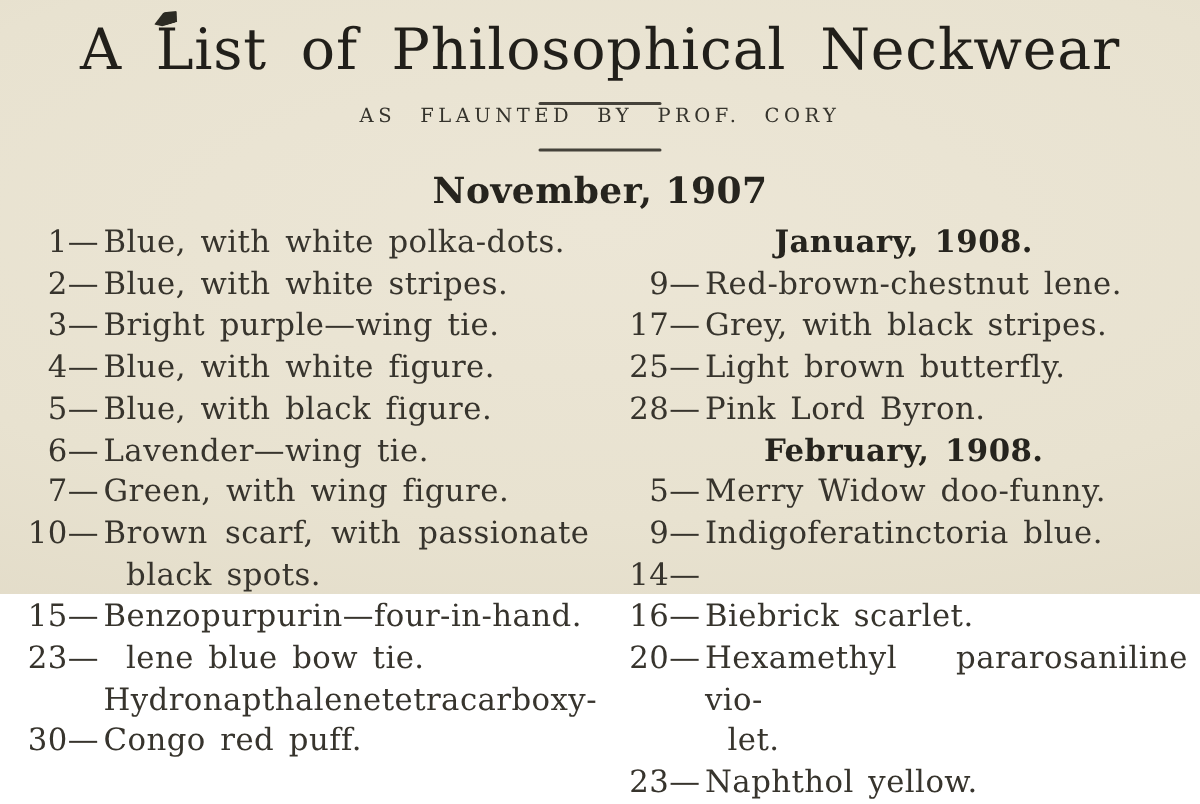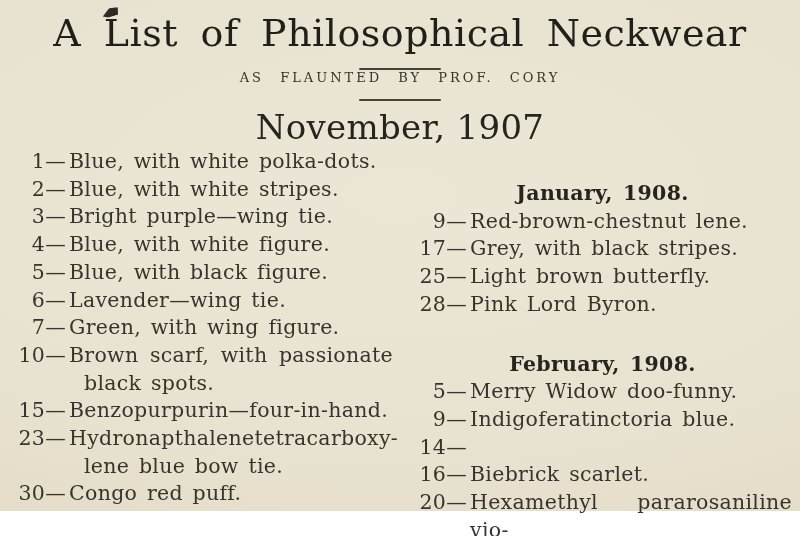--- a/index.html
+++ b/index.html
@@ -1,21 +1,21 @@
 <!DOCTYPE html>
 <html><head>
 <meta charset="utf-8">
 <style>
   html, body { margin: 0; padding: 0; }
   body { width: 800px; height: 536px; overflow: hidden; }
 
   .page {
     position: relative;
     width: 800px;
-    height: 511px;
+    height: 396px;
     box-sizing: border-box;
     background:
       radial-gradient(ellipse 120% 90% at 50% 38%, #ece6d6 0%, #e8e2d0 55%, #e0d9c5 100%);
     font-family: "DejaVu Serif", "Liberation Serif", serif;
     color: #37342d;
     padding: 8px 8px 0 8px;
   }
 
   
   .artifact {
@@ -54,23 +54,23 @@
   .subtitle {
     font-size: 13px;
     line-height: 16px;
     letter-spacing: 3px;
     word-spacing: 9px;
     color: #35332c;
   }
 
   .date-heading {
     margin-top: 11px;
-    font-size: 34px;
+    font-size: 24px;
     line-height: 30px;
-    font-weight: normal;
+    font-weight: bold;
     color: #26241e;
     letter-spacing: 0.3px;
   }
 
   .columns {
     display: flex;
     margin-top: 6px;
     font-size: 20.5px;
     line-height: 27.7px;
     letter-spacing: 0.3px;
@@ -91,21 +91,20 @@
   .item .text { flex: 1; padding-left: 3px; }
 
   .line.just { text-align: justify; text-align-last: justify; }
   .line.cont { padding-left: 15px; }
 
   .month-heading {
     font-weight: bold;
     text-align: center;
     color: #26241e;
     padding-left: 8px;
-    margin-top: 32px;
   }
 </style>
 </head>
 <body>
 
 <div class="page">
 
   <div class="artifact"></div>
 
   <header>
@@ -169,22 +168,22 @@
         </div>
         <div class="item">
           <span class="num">15—</span>
           <div class="text">
             <div class="line">Benzopurpurin—four-in-hand.</div>
           </div>
         </div>
         <div class="item">
           <span class="num">23—</span>
           <div class="text">
+            <div class="line cont">lene blue bow tie.</div>
             <div class="line just">Hydronapthalenetetracarboxy-</div>
-            <div class="line cont">lene blue bow tie.</div>
           </div>
         </div>
         <div class="item">
           <span class="num">30—</span>
           <div class="text">
             <div class="line">Congo red puff.</div>
           </div>
         </div>
       </section>
     <section class="col right" id="col-right">

